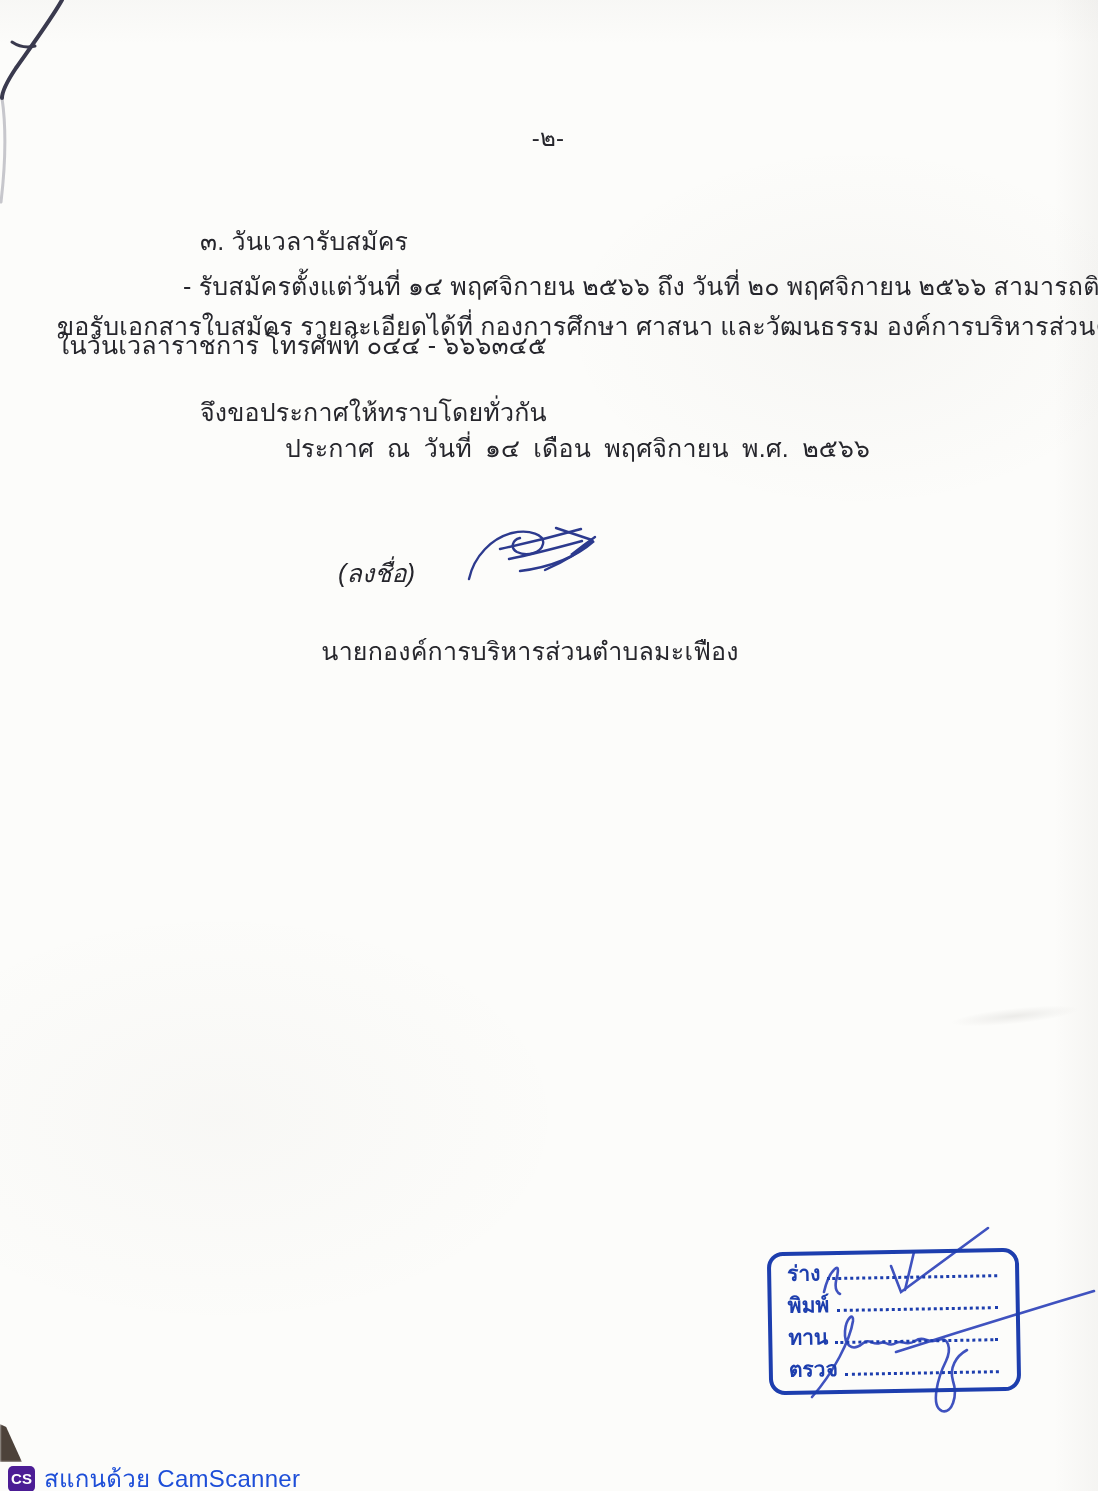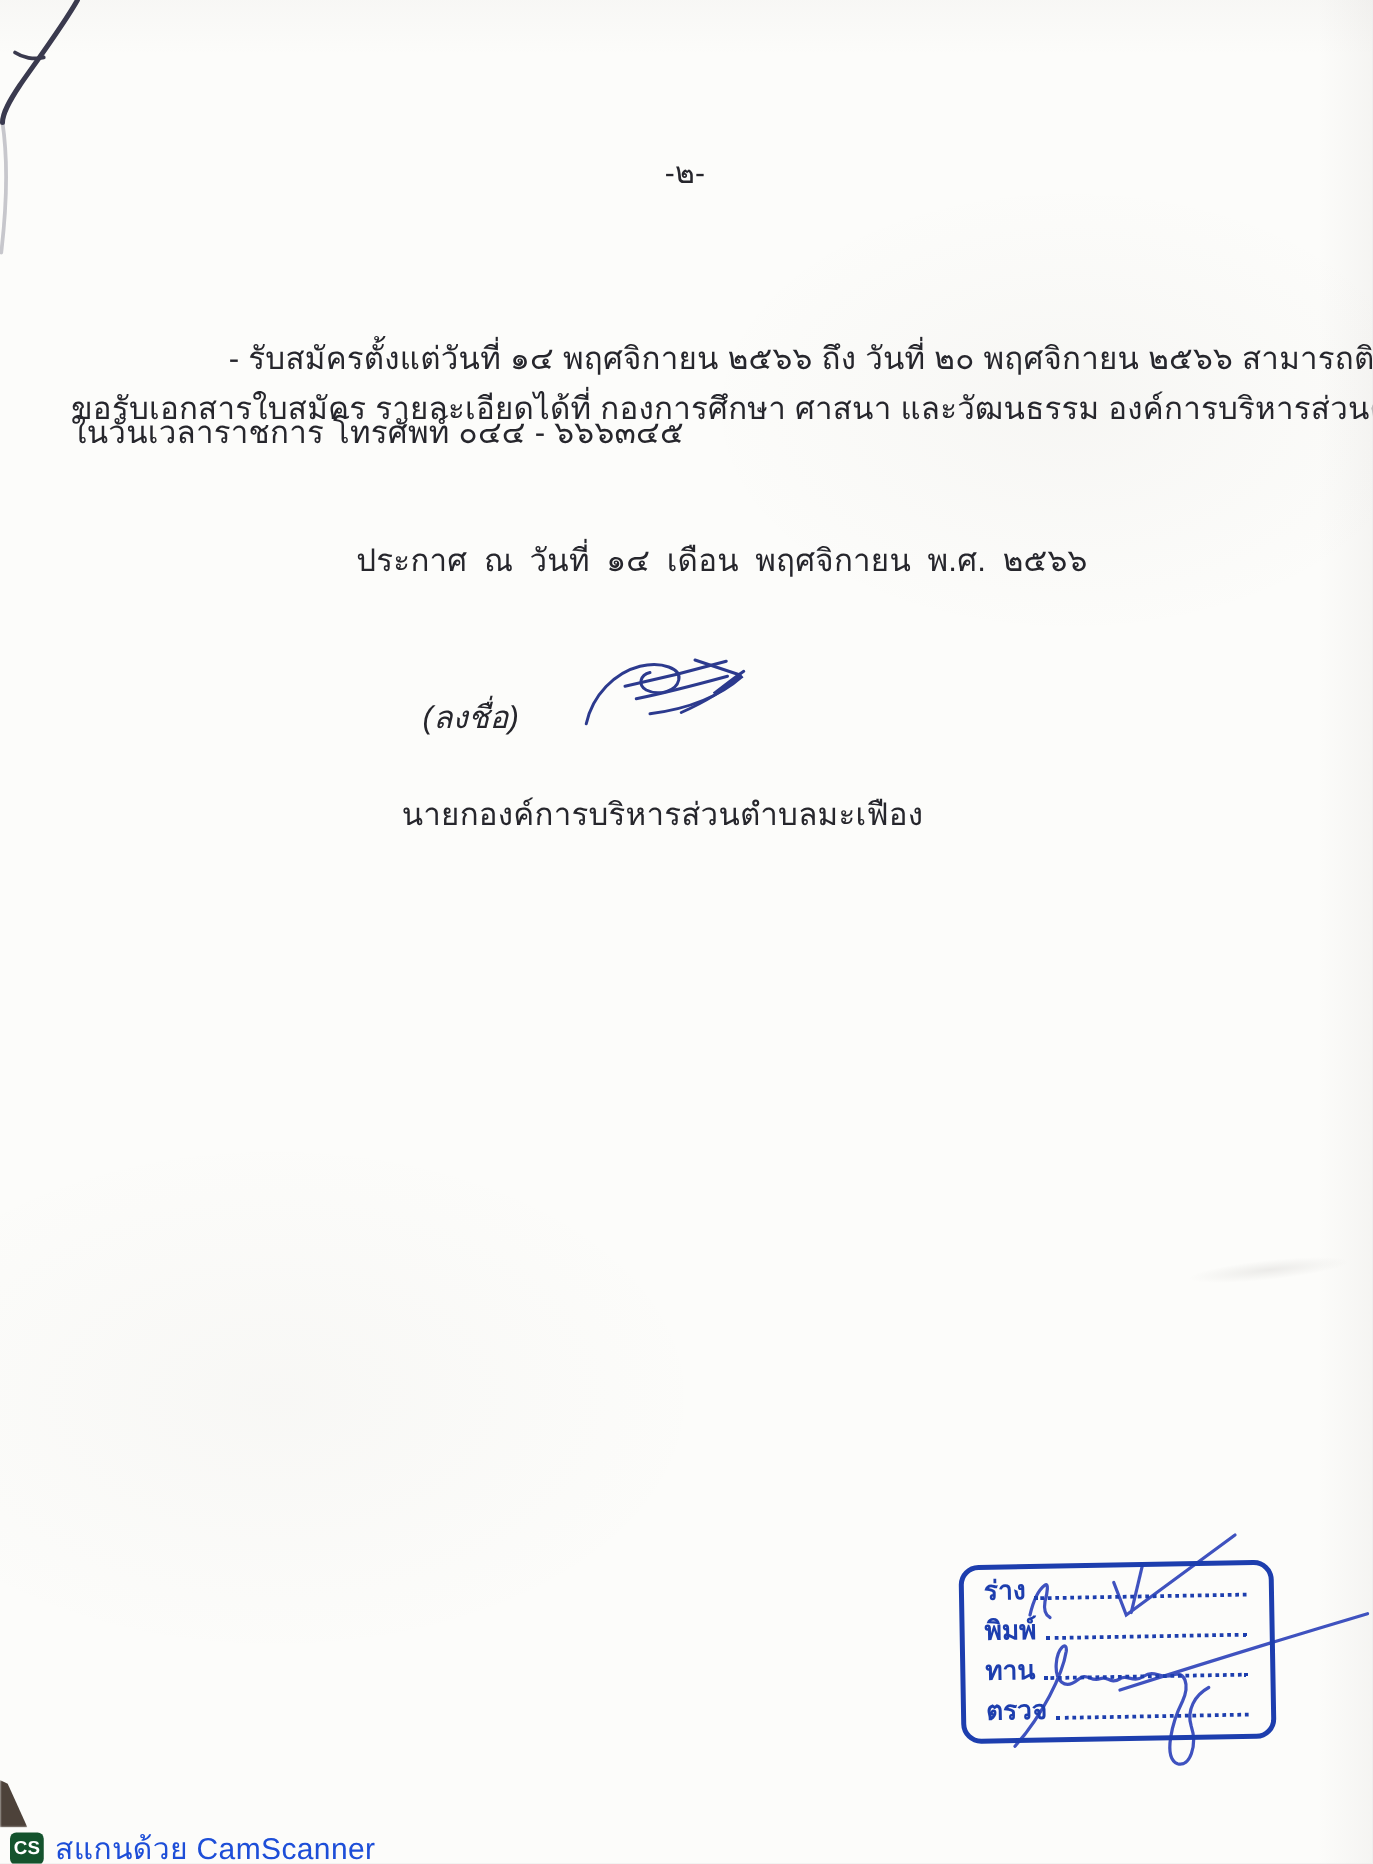--- a/index.html
+++ b/index.html
@@ -59,21 +59,21 @@
   }
   .smudge{
     position:absolute;left:950px;top:1008px;width:130px;height:16px;
     background:radial-gradient(ellipse at center, rgba(90,85,80,0.10), transparent 70%);
     transform:rotate(-6deg);
   }
 
   
   .footer{position:absolute;left:8px;top:1459px;display:flex;align-items:center;gap:9px;}
   .cslogo{
-    width:27px;height:26px;background:#14532d;border-radius:5px;
+    width:27px;height:26px;background:#4c1d95;border-radius:5px;
     color:#ffffff;font-weight:bold;font-size:15px;
     display:flex;align-items:center;justify-content:center;
     font-family:"Liberation Sans", sans-serif;
     text-align:right;
   }
   .cstext{color:#1d4ed8;font-size:24px;letter-spacing:.3px;}
 </style>
 </head>
 <body>
 
@@ -100,23 +100,25 @@
       <path d="M824 1292 C827 1279 832 1271 836 1268 C839 1266 838 1274 836 1281 C835 1287 836 1292 840 1294"></path>
       <path d="M891 1266 L901 1292 L988 1228"></path>
       <path d="M914 1252 L905 1290"></path>
       <path d="M812 1397 C834 1372 850 1340 853 1321 C854 1312 846 1318 845 1331 C844 1345 852 1352 862 1344 C870 1337 872 1346 880 1343 C886 1340 888 1348 896 1343 C902 1339 906 1347 915 1341 C924 1335 928 1344 938 1340"></path>
       <path d="M938 1340 C948 1336 952 1348 946 1361 C938 1377 930 1406 942 1411 C952 1414 958 1396 953 1381 C949 1368 956 1356 967 1350"></path>
       <path d="M896 1352 C940 1338 1020 1313 1094 1291"></path>
     </g>
   </svg>
 
   <div class="t pageno">-๒-</div>
+  <div class="t heading">๓. วันเวลารับสมัคร</div>
   <div class="t l1">- รับสมัครตั้งแต่วันที่ ๑๔ พฤศจิกายน ๒๕๖๖ ถึง วันที่ ๒๐ พฤศจิกายน ๒๕๖๖ สามารถติดต่อ</div>
   <div class="t l2">ขอรับเอกสารใบสมัคร รายละเอียดได้ที่ กองการศึกษา ศาสนา และวัฒนธรรม องค์การบริหารส่วนตำบลมะเฟือง</div>
   <div class="t l3">ในวันเวลาราชการ โทรศัพท์ ๐๔๔ - ๖๖๖๓๔๕</div>
+  <div class="t closing">จึงขอประกาศให้ทราบโดยทั่วกัน</div>
   <div class="t announce">ประกาศ ณ วันที่ ๑๔ เดือน พฤศจิกายน พ.ศ. ๒๕๖๖</div>
 
   <div class="t signlabel">(ลงชื่อ)</div>
   <div class="t signtitle">นายกองค์การบริหารส่วนตำบลมะเฟือง</div>
 
   <div class="stamp">
     <div class="srow">
       <span class="slabel">ร่าง</span>
       <span class="sleader"></span>
     </div>

